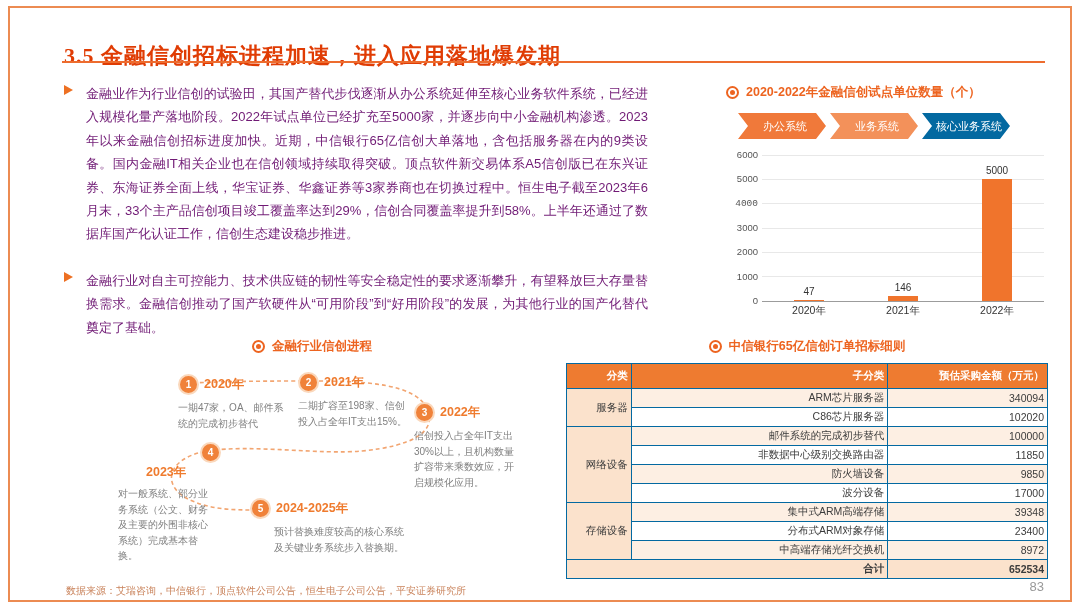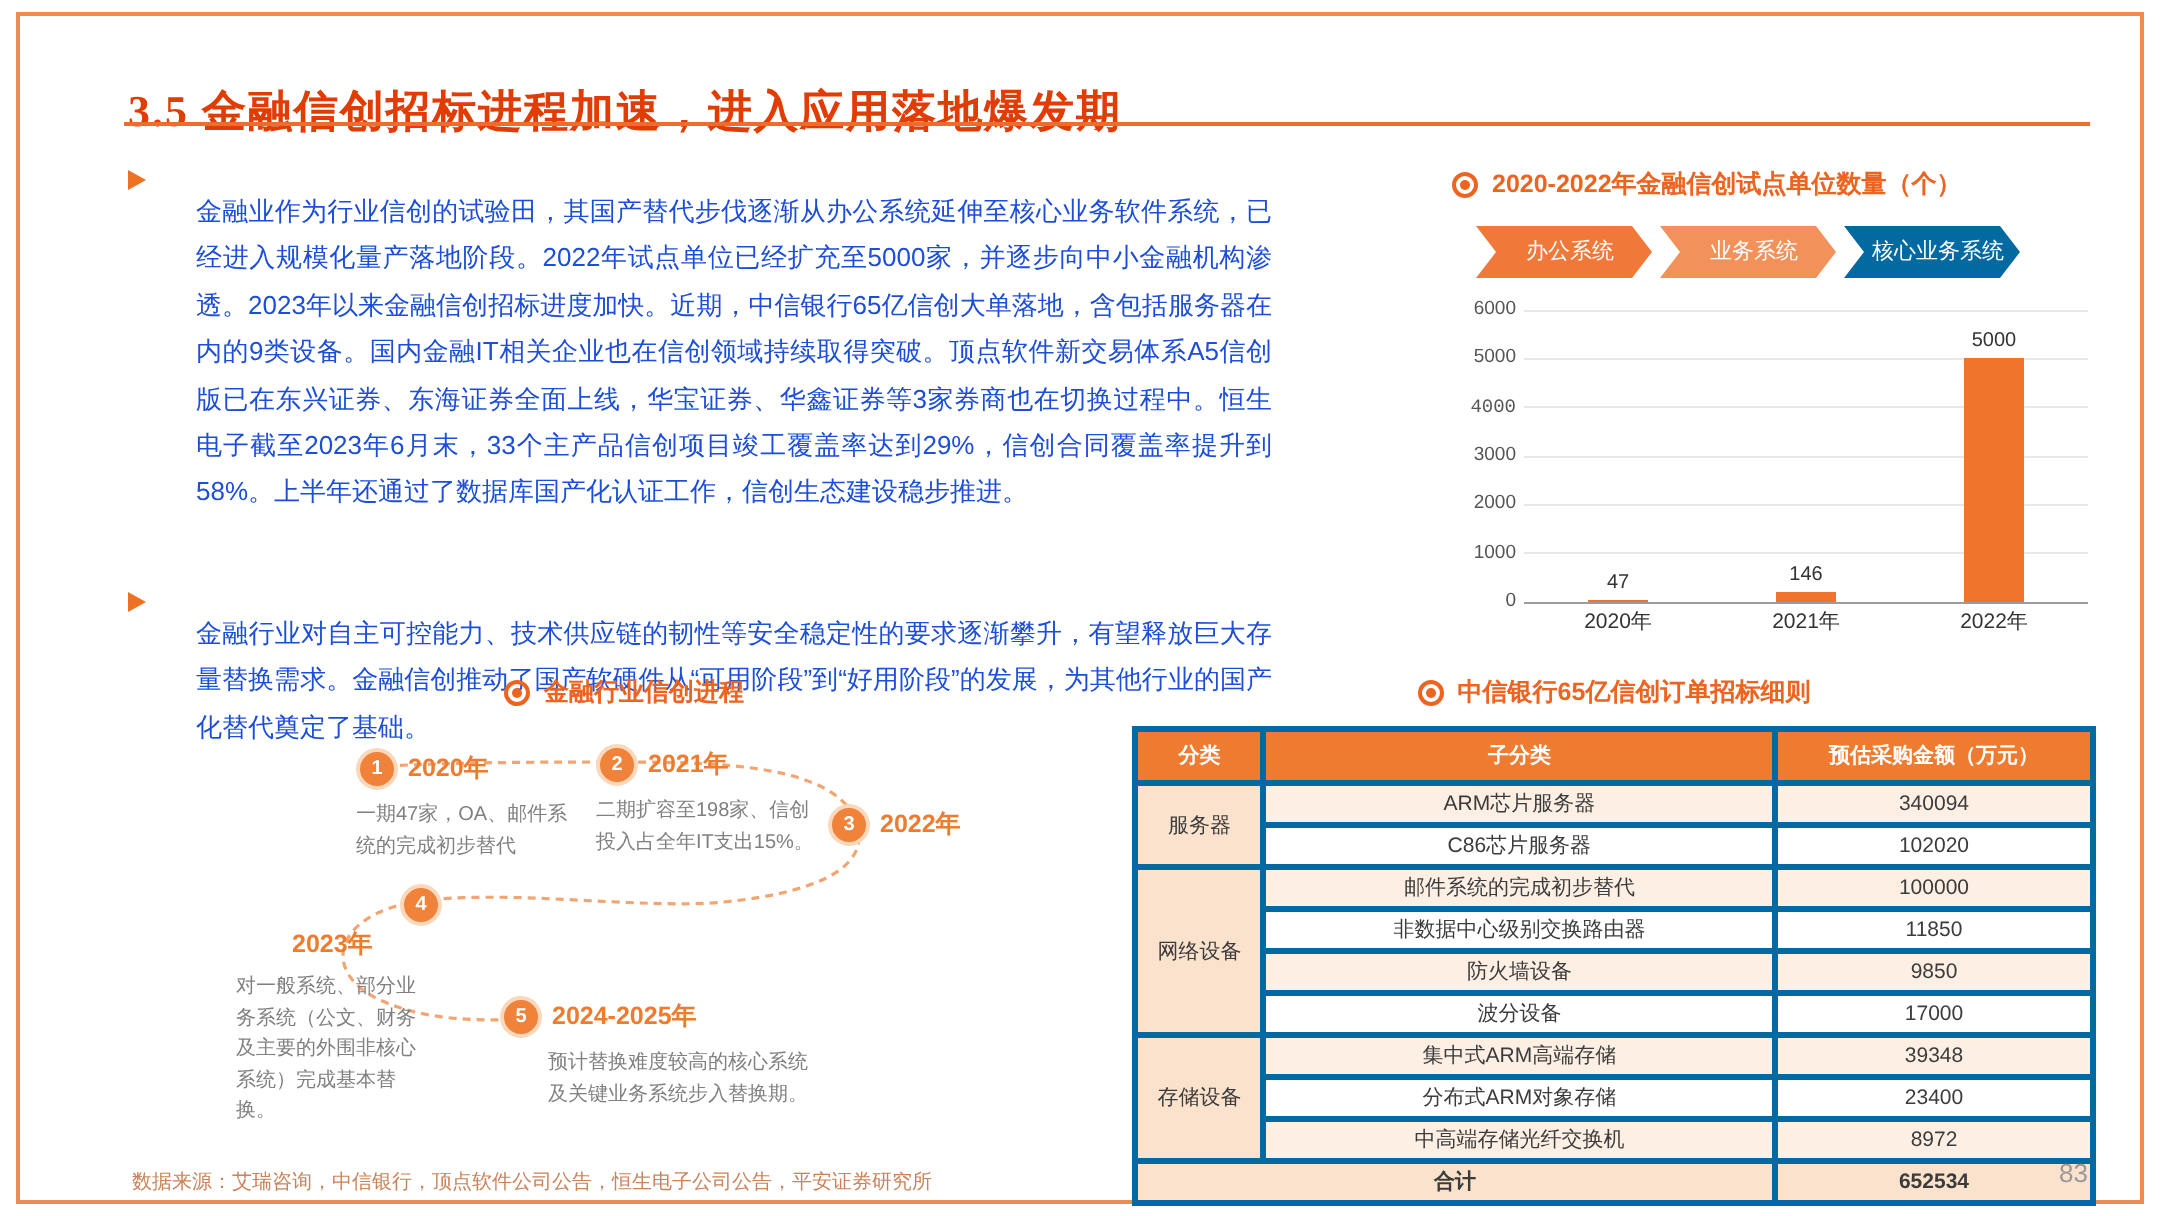--- a/index.html
+++ b/index.html
@@ -10,21 +10,21 @@
   
   .page-title{position:absolute;left:64px;top:26px;font-family:"Liberation Serif","DejaVu Serif",serif;
     font-weight:bold;font-size:22px;color:#E03C04;letter-spacing:1px;}
   .title-rule{position:absolute;left:62px;top:61px;width:983px;height:2px;background:#ED6C2E;}
 
   
   .bullets{position:absolute;left:64px;top:78px;width:588px;}
   .bullet{display:flex;gap:9px;margin-bottom:15px;}
   .marker{width:0;height:0;border-left:9px solid #ED7023;border-top:5px solid transparent;
     border-bottom:5px solid transparent;margin-top:7px;flex:0 0 auto;}
-  .btext{margin:16px;font-size:13px;line-height:1.8;color:#1d4ed8;text-align:justify;}
+  .btext{margin:4px;font-size:13px;line-height:1.8;color:#701a75;text-align:justify;}
 
   
   .section-header{display:flex;align-items:center;gap:7px;color:#ED6420;font-weight:bold;font-size:12.5px;}
   .dot-icon{width:13px;height:13px;border:2px solid #ED6420;border-radius:50%;box-sizing:border-box;
     display:flex;align-items:center;justify-content:center;flex:0 0 auto;}
   .dot-icon::after{content:"";width:5px;height:5px;border-radius:50%;background:#ED6420;}
 
   
   .chart-section{position:absolute;left:726px;top:84px;width:322px;}
   .chevrons{margin:12px 0 0 12px;display:flex;gap:4px;}
@@ -59,21 +59,21 @@
   .n4 .tnum{position:absolute;left:82px;top:-22px;}
   .n4 .tyear{margin-left:28px;}
   .n4 .tdesc{width:96px;}
   .n5{left:188px;top:164px;width:170px;}
   .n5 .tdesc{margin-left:24px;width:136px;}
 
   
   .table-section{position:absolute;left:566px;top:338px;width:482px;}
   .tbl-header{justify-content:center;}
   .bid-table{margin-top:8px;width:100%;border-collapse:collapse;font-size:10.5px;color:#3C3C3C;table-layout:fixed;}
-  .bid-table th,.bid-table td{border:3px solid #0369a1;padding:2px 3px;text-align:center;overflow:hidden;}
+  .bid-table th,.bid-table td{border:1px solid #0369a1;padding:2px 3px;text-align:right;overflow:hidden;}
   .bid-table th{background:#EE7B30;color:#fff;font-weight:bold;height:20px;}
   .col-cat{width:64px;} .col-sub{width:254px;} .col-amt{width:158px;}
   .rA td{background:#FDEFE3;} .rB td{background:#FFFFFF;}
   .bid-table td.cat{background:#FBE2CC;}
   .bid-table tr.total-row td{background:#FBE2CC;font-weight:bold;}
 
   
   .source{position:absolute;left:66px;bottom:10px;font-size:10px;color:#C9825A;}
   .pageno{position:absolute;right:36px;bottom:14px;font-size:13px;color:#999;}
 </style>
@@ -159,20 +159,21 @@
         <span class="tyear">2021年</span>
       </div>
       <div class="tdesc">二期扩容至198家、信创投入占全年IT支出15%。</div>
     </div>
 
     <div class="tnode n3">
       <div class="trow">
         <span class="tnum">3</span>
         <span class="tyear">2022年</span>
       </div>
+      <div class="tdesc">信创投入占全年IT支出30%以上，且机构数量扩容带来乘数效应，开启规模化应用。</div>
     </div>
 
     <div class="tnode n4">
       <span class="tnum">4</span>
       <div class="tyear">2023年</div>
       <div class="tdesc">对一般系统、部分业务系统（公文、财务及主要的外围非核心系统）完成基本替换。</div>
     </div>
 
     <div class="tnode n5">
       <div class="trow">

